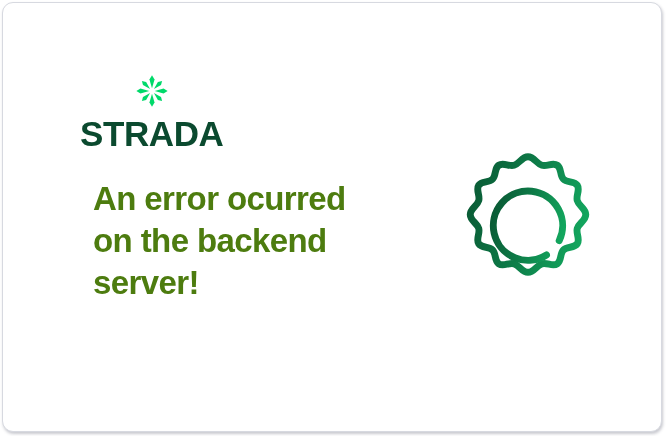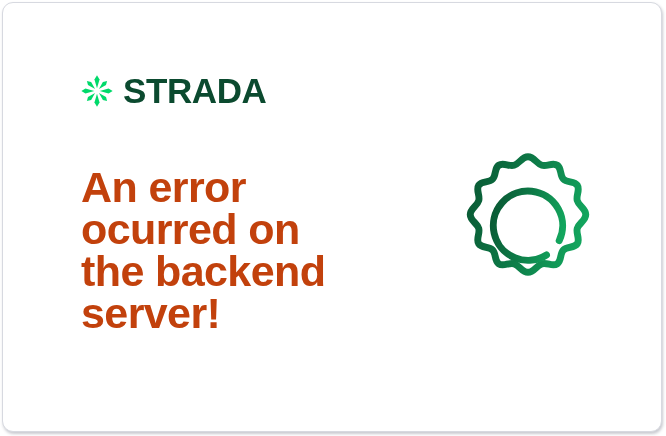--- a/index.html
+++ b/index.html
@@ -37,22 +37,24 @@
     box-shadow: 1px 2px 3px rgba(60, 64, 85, 0.28);
     overflow: hidden;
   }
 
   
   .brand {
     position: absolute;
     left: 77px;
     top: 71px;
     display: flex;
+    align-items: center;
     gap: 9px;
     height: 40px;
+    flex-direction: column;
   }
   .brand-mark {
     width: 34px;
     height: 34px;
     display: block;
     flex: 0 0 auto;
   }
   .brand-word {
     font-family: "Liberation Sans", sans-serif;
     font-size: 35px;
@@ -63,27 +65,27 @@
     white-space: nowrap;
     transform: translateY(-1px);
   }
 
   
   .headline {
     position: absolute;
     left: 78px;
     top: 163px;
     width: 290px;
-    margin: 0;
+    margin: 12px;
     font-family: "Liberation Sans", sans-serif;
-    font-size: 43px;
+    font-size: 33px;
     font-weight: bold;
     line-height: 42px;
     letter-spacing: -0.6px;
-    color: #c2410c;
+    color: #4d7c0f;
   }
 
   
   .gear {
     position: absolute;
     left: 448px;
     top: 141px;
     width: 154px;
     height: 158px;
     display: block;

